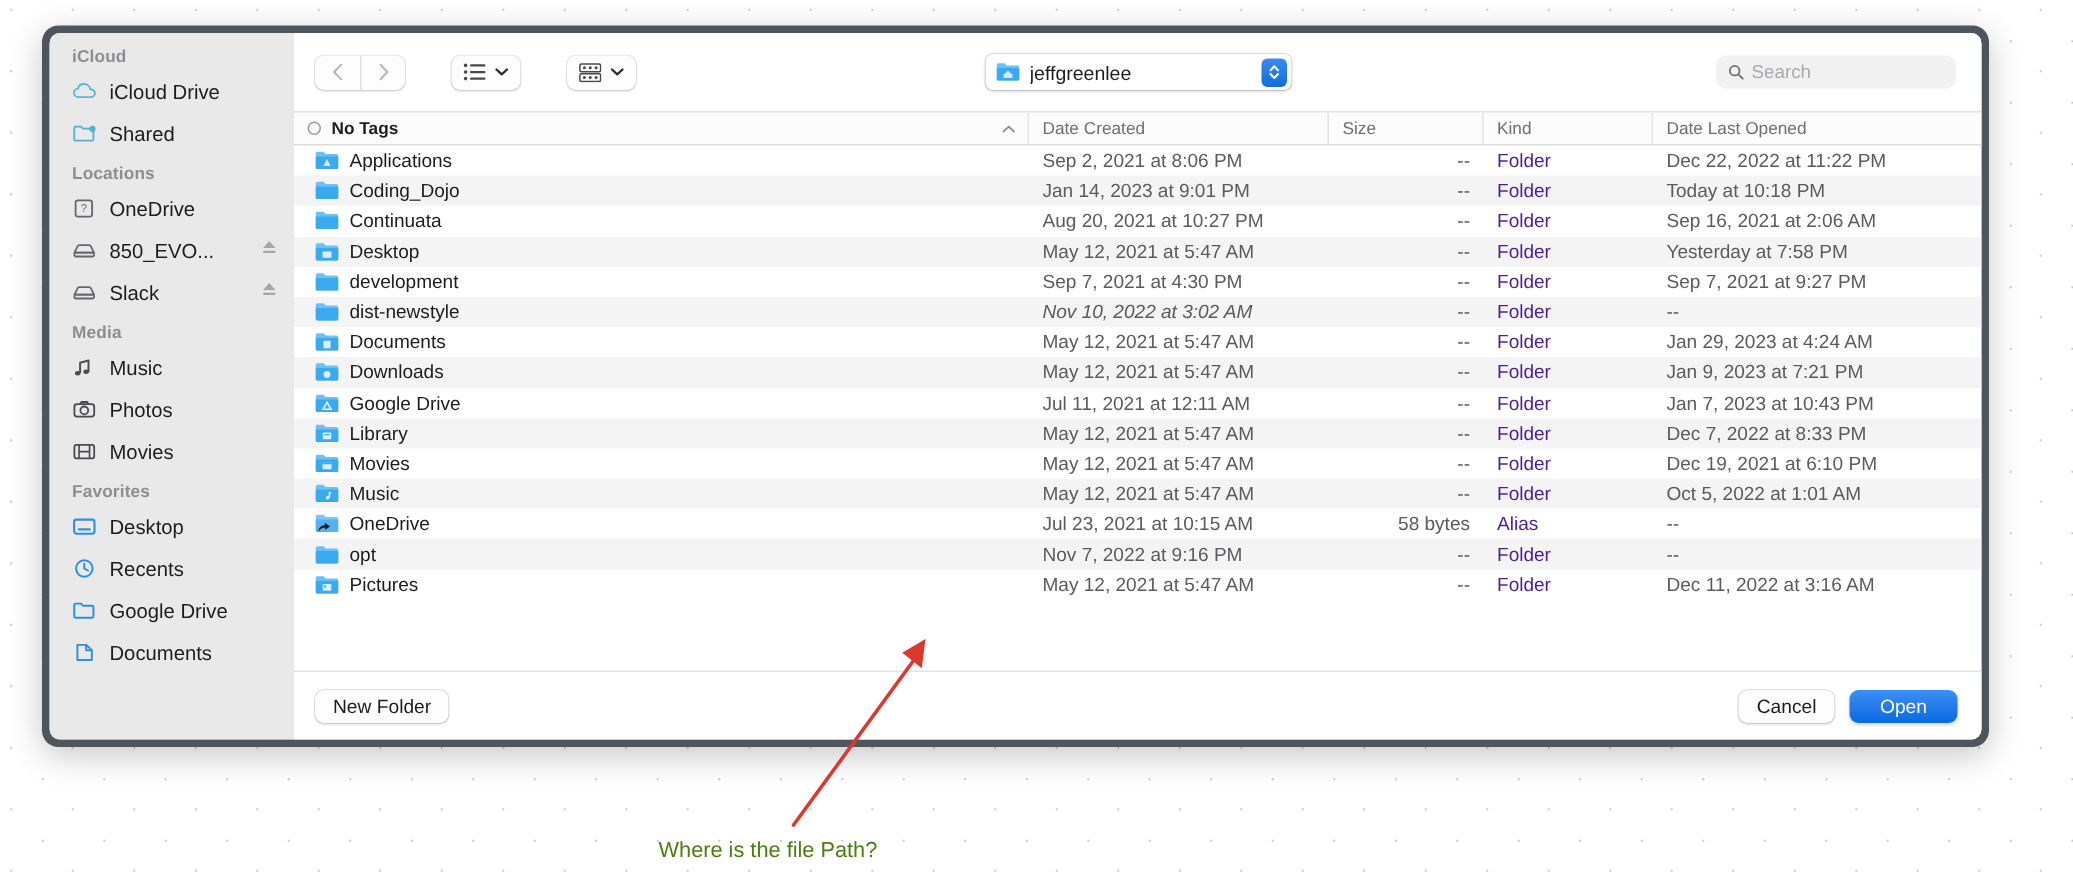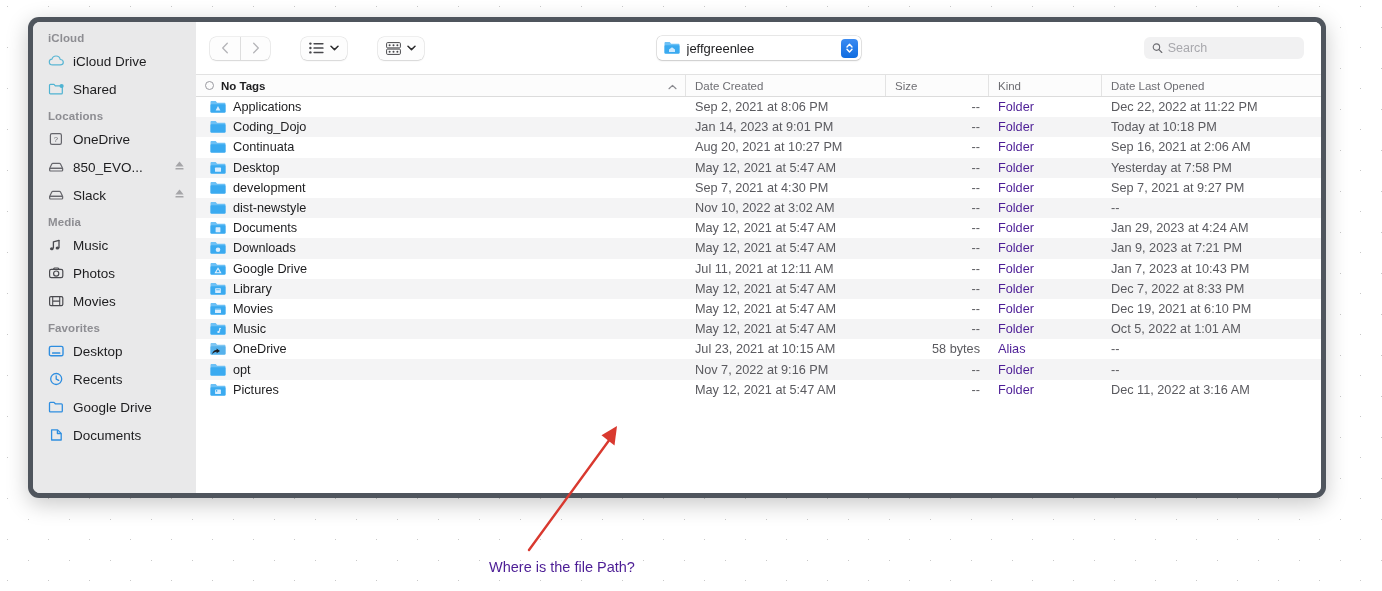--- a/index.html
+++ b/index.html
@@ -234,23 +234,23 @@
     color: #fff;
     box-shadow: 0 1px 2px rgba(0,0,0,.18);
     min-width: 72px;
   }
   .spacer { flex: 1 1 auto; }
   #footer .btn + .btn { margin-left: 10px; }
 
   
   #annotation-text {
     position: absolute;
-    left: 489px; top: 559px;
+    left: 439px; top: 559px;
     font-size: 14.5px;
-    color: #4c1d95;
+    color: #4d7c0f;
     white-space: nowrap;
   }
   #annotation-arrow { position: absolute; left: 515px; top: 420px; }
 </style>
 </head>
 <body>
 
 <div id="window">
   <div id="window-inner">
 
@@ -552,21 +552,21 @@
           <div class="row alt">
             <div class="cell name" style="flex: 0 0 490px;">
               <span style="display: flex; align-items: center; flex: 0 0 16px;">
   <svg width="16" height="14" viewBox="0 0 16 14">
     <path d="M0.5 2.2 C0.5 1.6 1 1.1 1.6 1.1 L5.7 1.1 L7.1 2.7 L14.4 2.7 C15 2.7 15.5 3.2 15.5 3.8 L15.5 11.6 C15.5 12.2 15 12.7 14.4 12.7 L1.6 12.7 C1 12.7 0.5 12.2 0.5 11.6 Z" fill="#6cc0f5"></path>
     <path d="M1.3 4.3 L14.7 4.3 C15.1 4.3 15.5 4.7 15.5 5.1 L15.5 11.7 C15.5 12.2 15.1 12.6 14.7 12.6 L1.3 12.6 C0.9 12.6 0.5 12.2 0.5 11.7 L0.5 5.1 C0.5 4.7 0.9 4.3 1.3 4.3 Z" fill="#3aaaf0"></path>
   </svg>
               </span>
               <span>dist-newstyle</span>
             </div>
-            <div class="cell date-created" style="flex: 0 0 200px;">Nov 10, 2022 at 3:02 AM</div>
+            <div class="cell date-created" style="flex: 0 0 200px; font-style: italic;">Nov 10, 2022 at 3:02 AM</div>
             <div class="cell size" style="flex: 0 0 103px;">--</div>
             <div class="cell kind" style="flex: 0 0 113px;">Folder</div>
             <div class="cell last-opened" style="flex: 0 0 280px;">--</div>
           </div>
           <div class="row">
             <div class="cell name" style="flex: 0 0 490px;">
               <span style="display: flex; align-items: center; flex: 0 0 16px;">
   <svg width="16" height="14" viewBox="0 0 16 14">
     <path d="M0.5 2.2 C0.5 1.6 1 1.1 1.6 1.1 L5.7 1.1 L7.1 2.7 L14.4 2.7 C15 2.7 15.5 3.2 15.5 3.8 L15.5 11.6 C15.5 12.2 15 12.7 14.4 12.7 L1.6 12.7 C1 12.7 0.5 12.2 0.5 11.6 Z" fill="#6cc0f5"></path>
     <path d="M1.3 4.3 L14.7 4.3 C15.1 4.3 15.5 4.7 15.5 5.1 L15.5 11.7 C15.5 12.2 15.1 12.6 14.7 12.6 L1.3 12.6 C0.9 12.6 0.5 12.2 0.5 11.7 L0.5 5.1 C0.5 4.7 0.9 4.3 1.3 4.3 Z" fill="#3aaaf0"></path>
@@ -707,20 +707,26 @@
               </span>
               <span>Pictures</span>
             </div>
             <div class="cell date-created" style="flex: 0 0 200px;">May 12, 2021 at 5:47 AM</div>
             <div class="cell size" style="flex: 0 0 103px;">--</div>
             <div class="cell kind" style="flex: 0 0 113px;">Folder</div>
             <div class="cell last-opened" style="flex: 0 0 280px;">Dec 11, 2022 at 3:16 AM</div>
           </div>
         </div>
 
+      <div id="footer">
+        <div class="btn">New Folder</div>
+        <div class="spacer"></div>
+        <div class="btn">Cancel</div>
+        <div class="btn primary">Open</div>
+      </div>
 
     </div>
   </div>
 </div>
 
 <svg id="annotation-arrow" width="120" height="135" viewBox="0 0 120 135">
   <line x1="14" y1="130" x2="95" y2="19" stroke="#d9392f" stroke-width="2.4" stroke-linecap="round"></line>
   <path d="M102 6 L99.5 25.5 L86.5 15.2 Z" fill="#d9392f"></path>
 </svg>
 <div id="annotation-text">Where is the file Path?</div>

